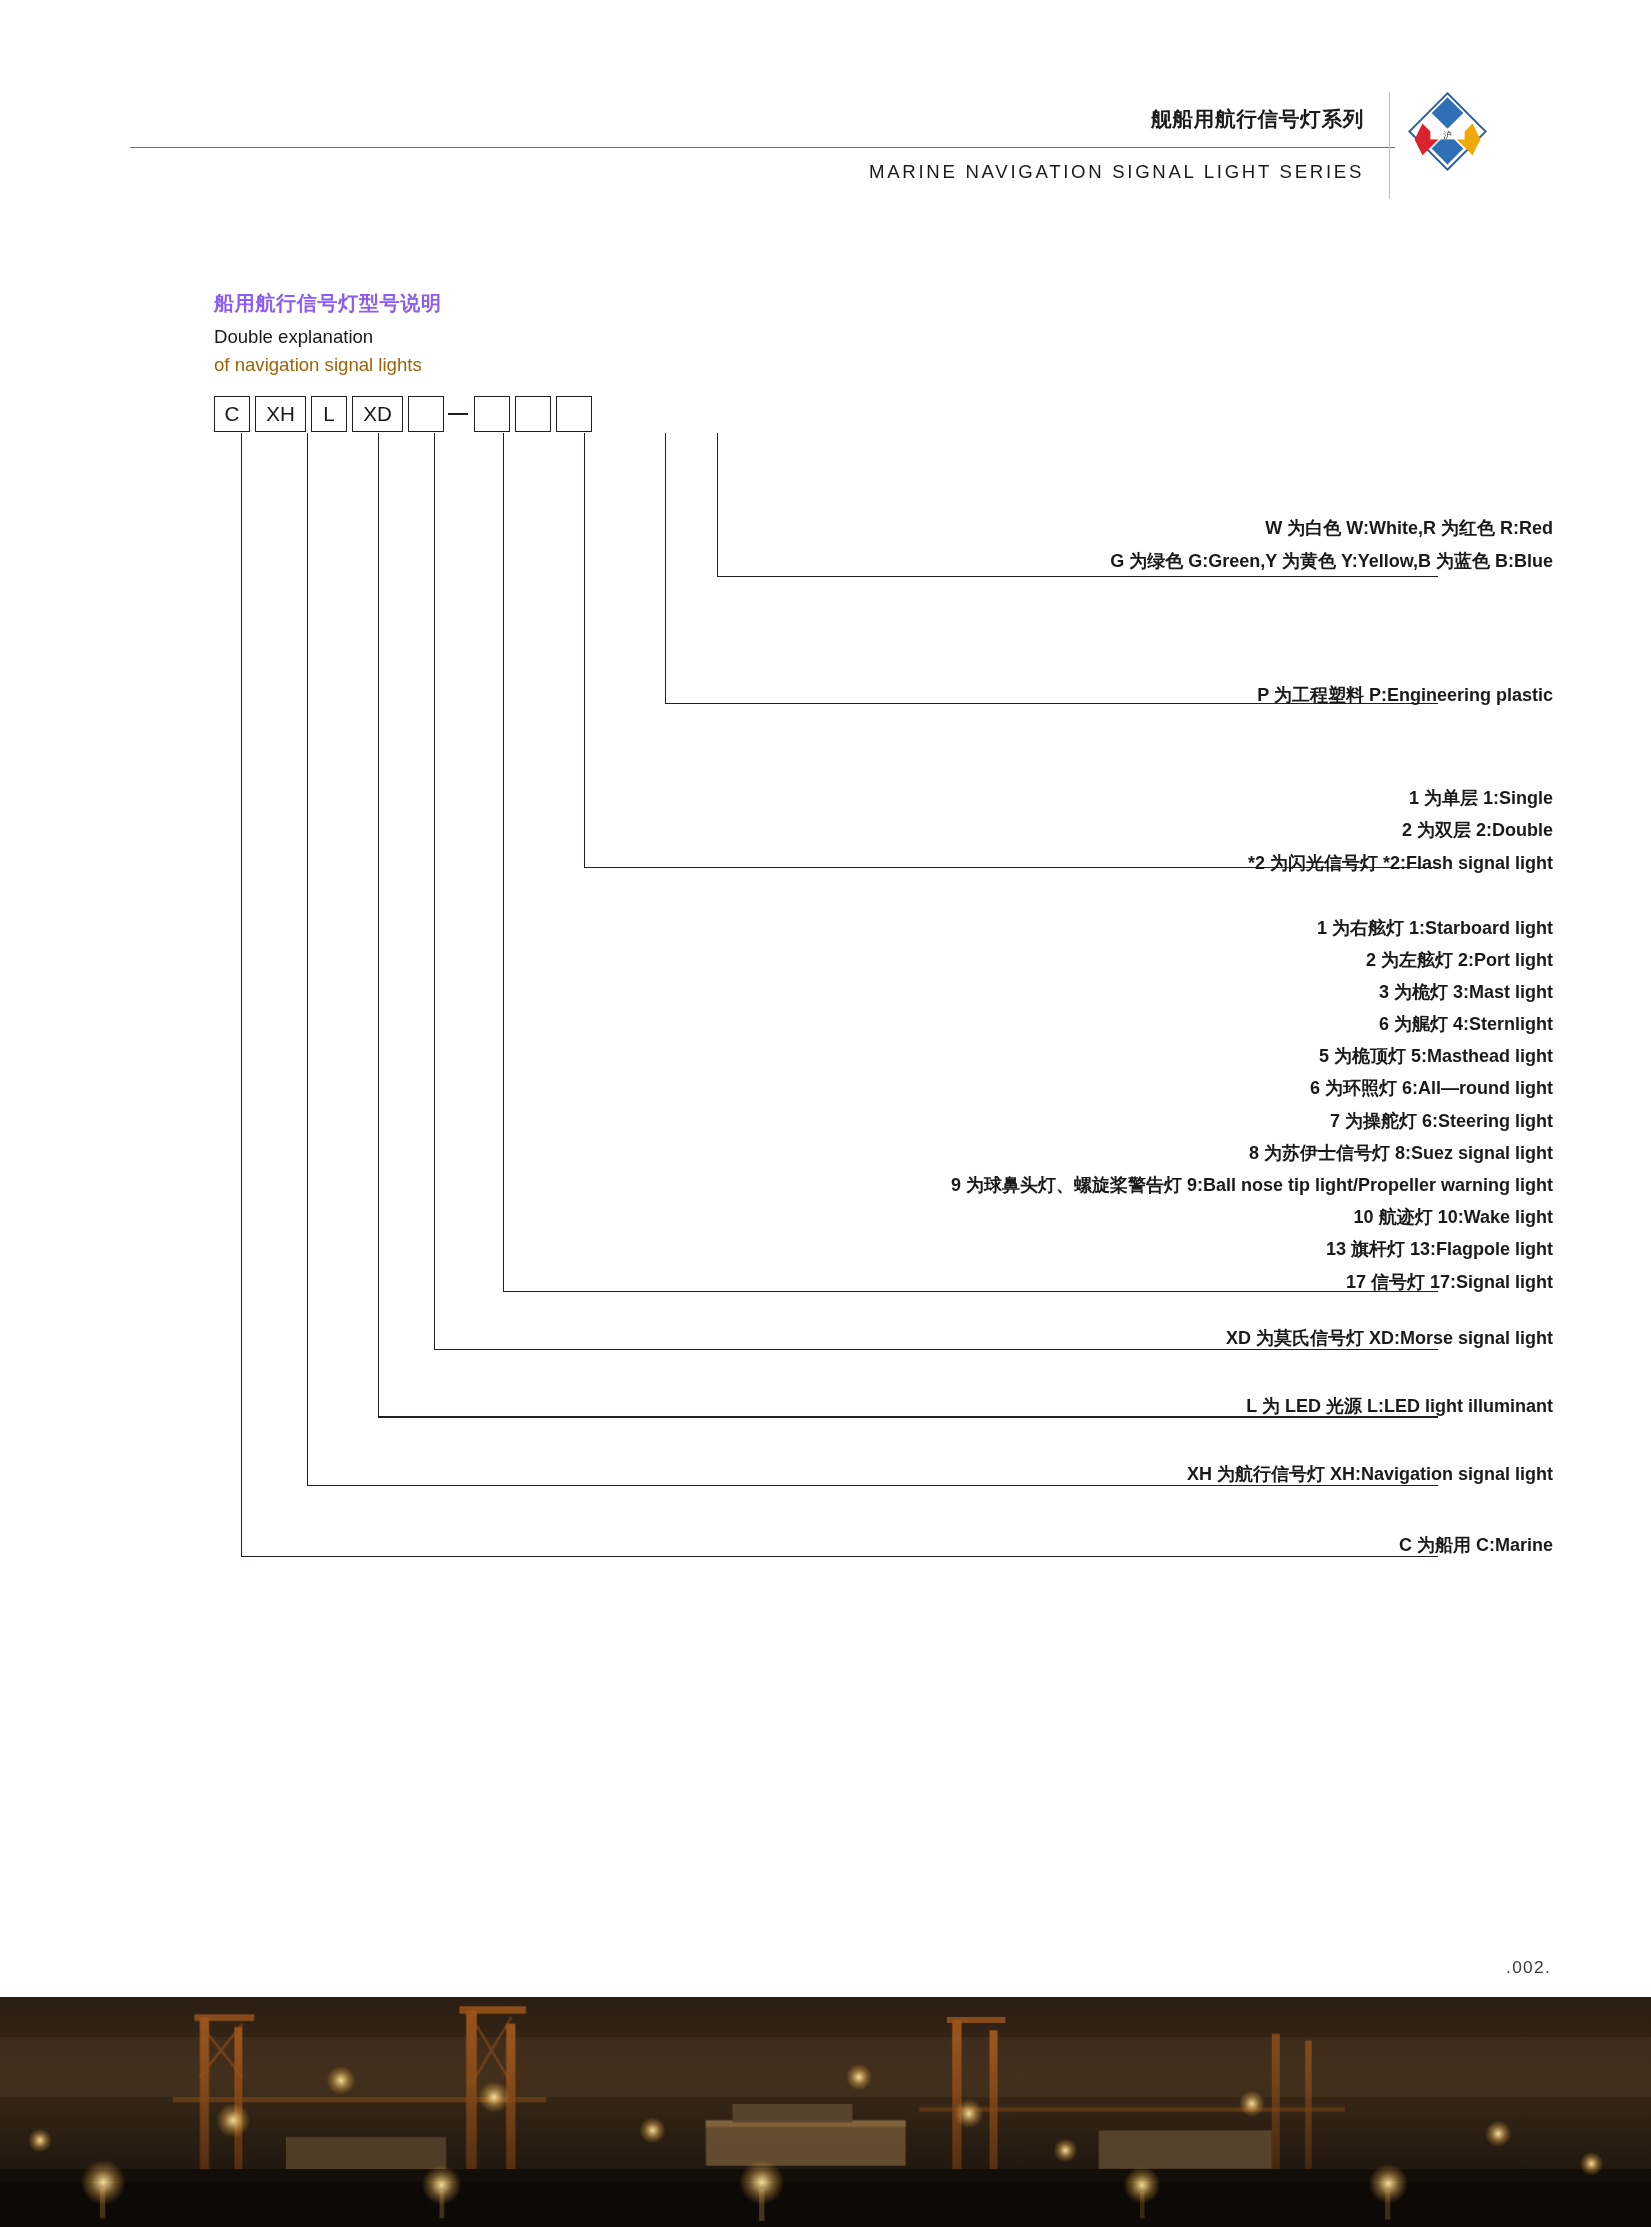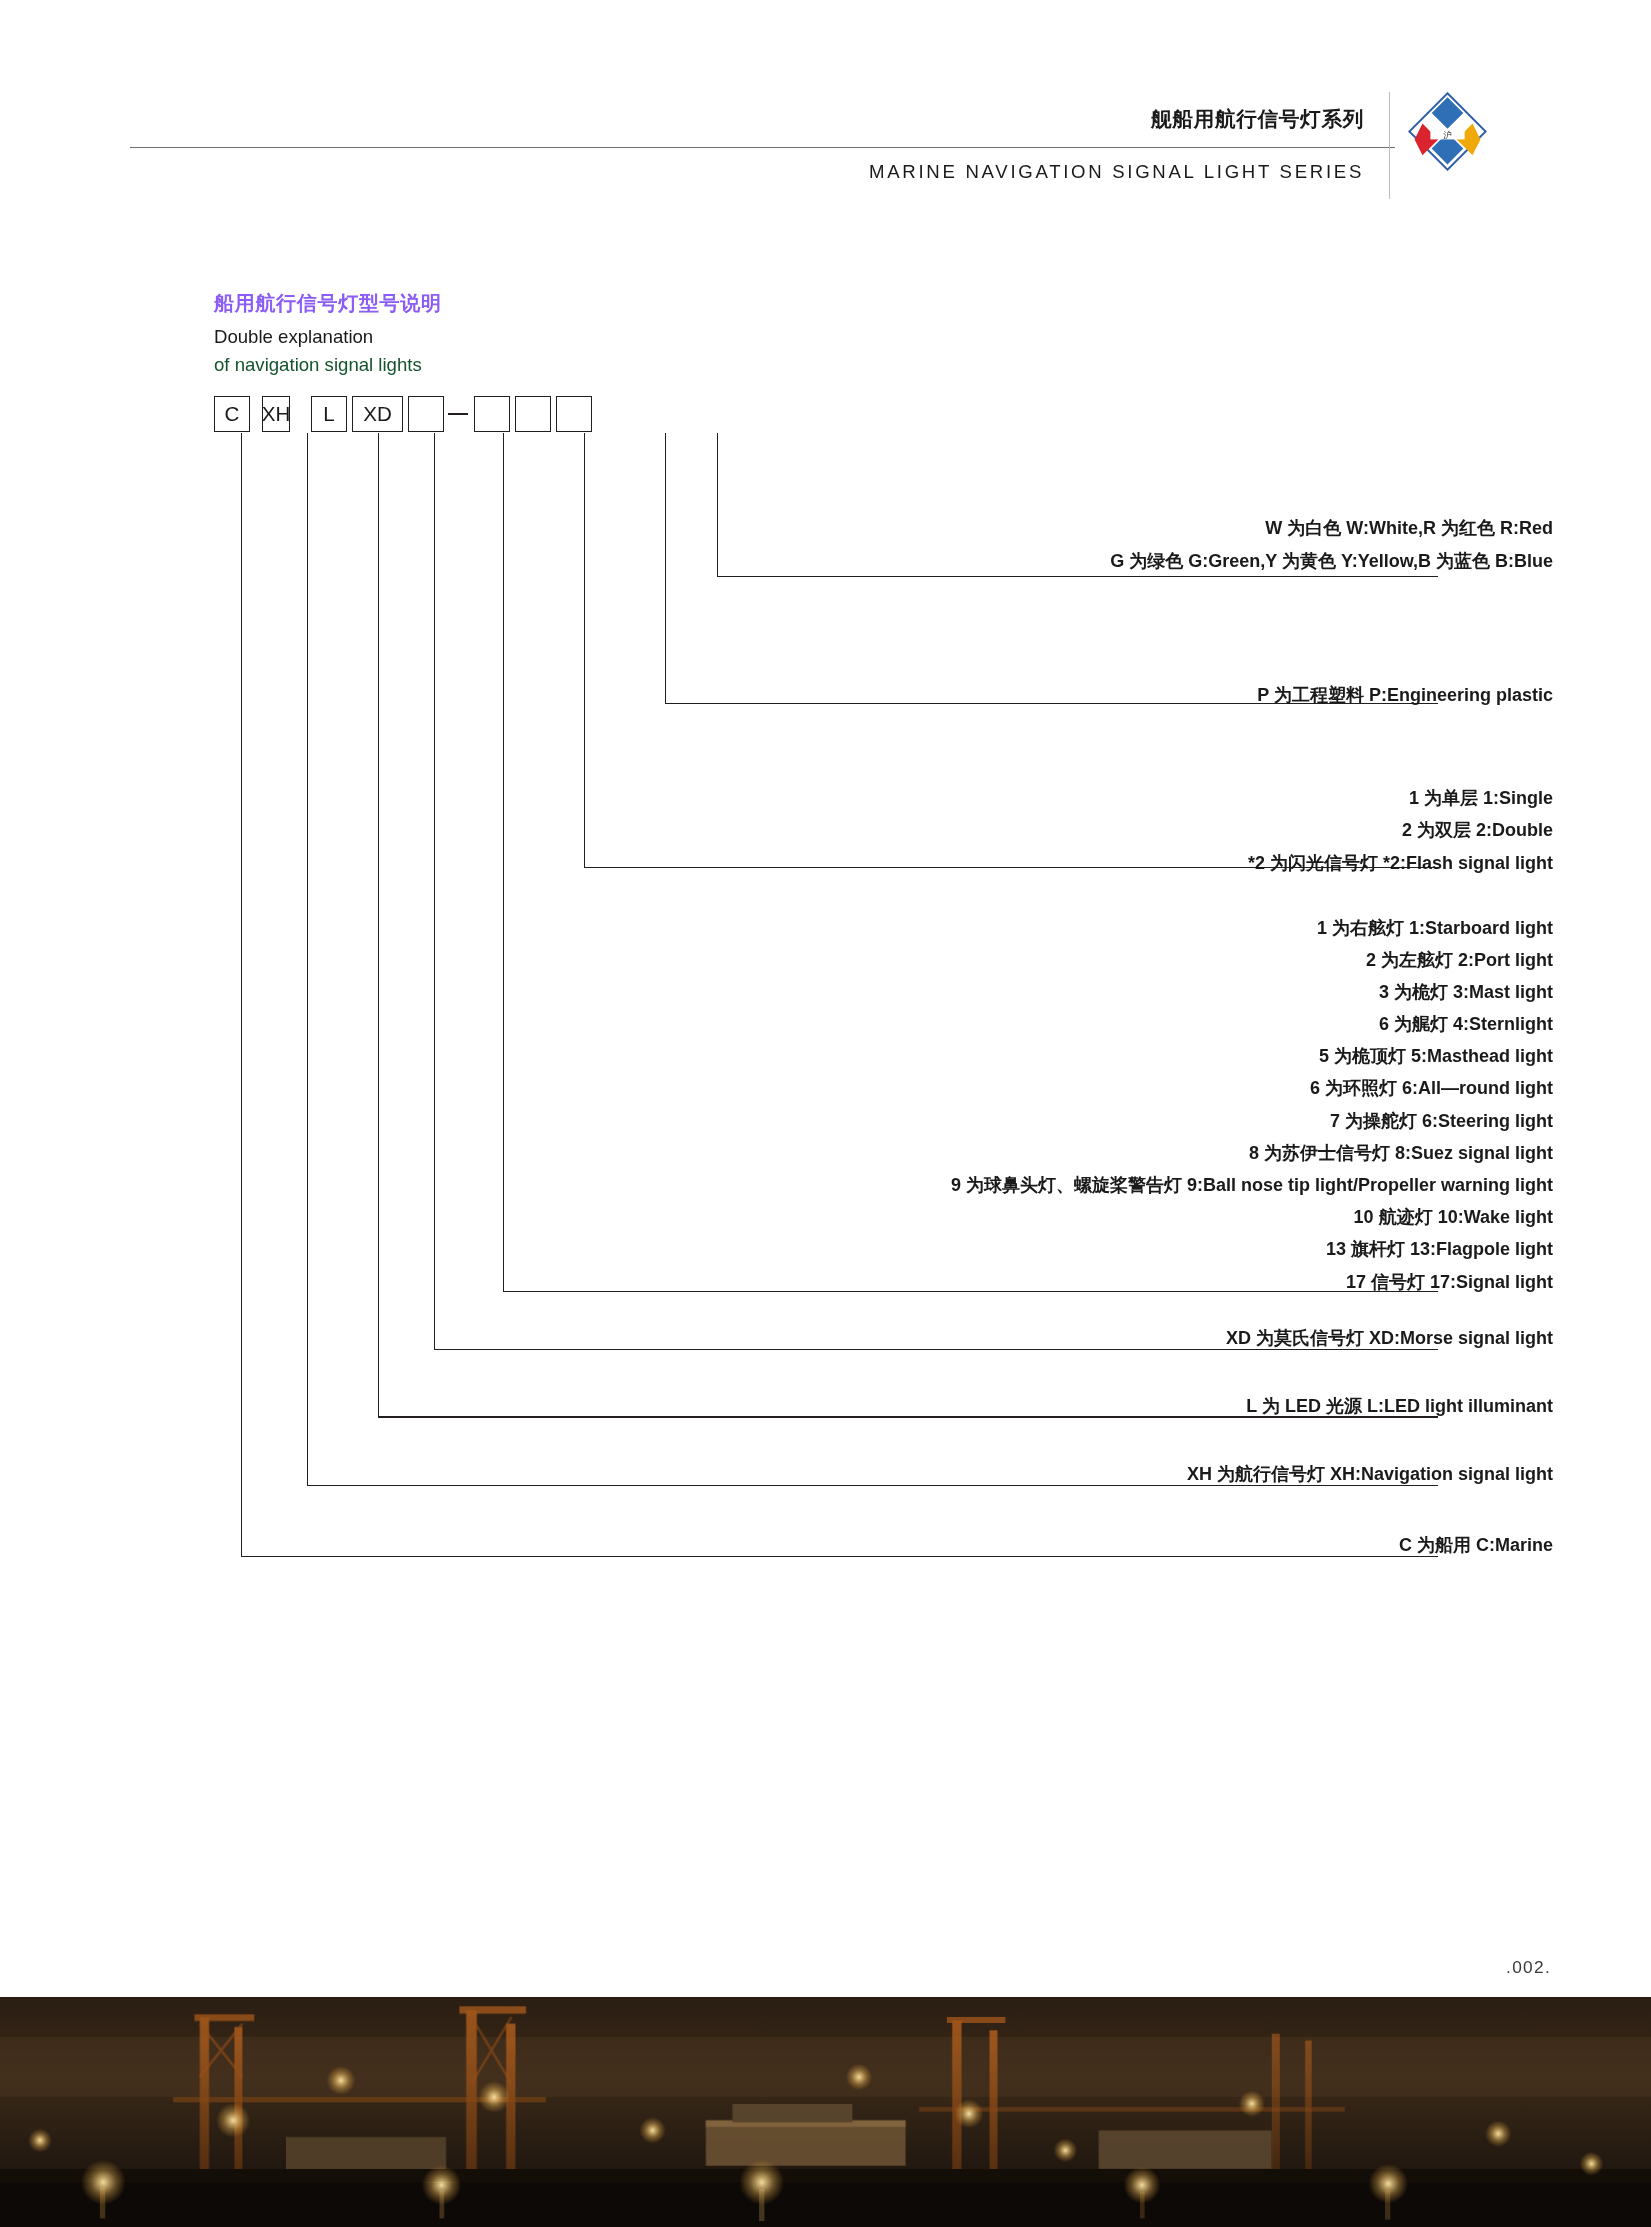--- a/index.html
+++ b/index.html
@@ -83,21 +83,21 @@
     left: 214px;
     top: 326px;
     font-size: 18.6px;
     color: #1a1a1a;
   }
   .title-en2 {
     position: absolute;
     left: 214px;
     top: 354px;
     font-size: 18.6px;
-    color: #14532d;
+    color: #a16207;
   }
 
   
   .code-boxes {
     position: absolute;
     left: 214px;
     top: 396px;
     height: 37px;
   }
   .cbox {
@@ -186,21 +186,21 @@
     </svg>
   </div>
 </div>
 
 <div class="title-cn">船用航行信号灯型号说明</div>
 <div class="title-en1">Double explanation</div>
 <div class="title-en2">of navigation signal lights</div>
 
 <div class="code-boxes">
   <div class="cbox" style="left:0px;width:36px;">C</div>
-  <div class="cbox" style="left:48px;width:28px;">XH</div>
+  <div class="cbox" style="left:41px;width:51px;">XH</div>
   <div class="cbox" style="left:97px;width:36px;">L</div>
   <div class="cbox" style="left:138px;width:51px;">XD</div>
   <div class="cbox" style="left:194px;width:36px;"></div>
   <div class="dash" style="left:234px;"></div>
   <div class="cbox" style="left:260px;width:36px;"></div>
   <div class="cbox" style="left:301px;width:36px;"></div>
   <div class="cbox" style="left:342px;width:36px;"></div>
 </div>
 
 <svg class="leaders" viewBox="0 0 2481 3346" xmlns="http://www.w3.org/2000/svg">

